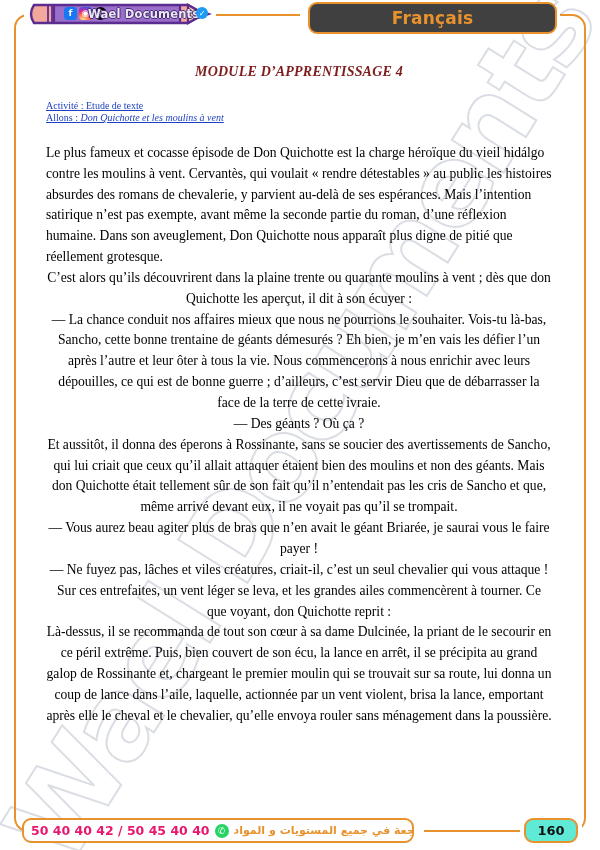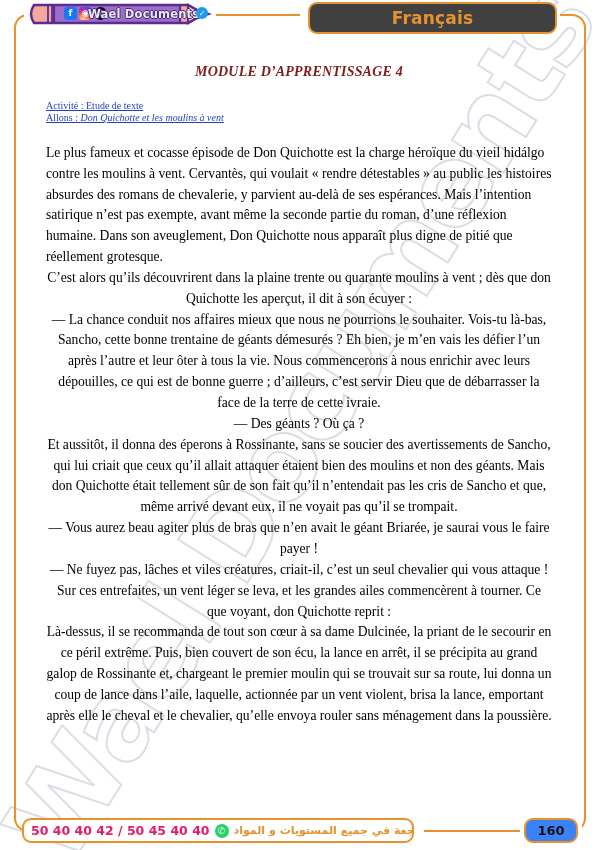--- a/index.html
+++ b/index.html
@@ -219,21 +219,21 @@
   }
 
   #page-number-pill {
     position: absolute;
     left: 524px;
     top: 12px;
     width: 54px;
     height: 25px;
     border: 2.5px solid #E8922E;
     border-radius: 9px;
-    background: #3b82f6;
+    background: #5eead4;
     display: flex;
     align-items: center;
     justify-content: center;
     box-sizing: border-box;
   }
   #page-number {
     font-family: "DejaVu Sans", sans-serif;
     font-weight: 700;
     font-size: 13px;
     color: #111;

